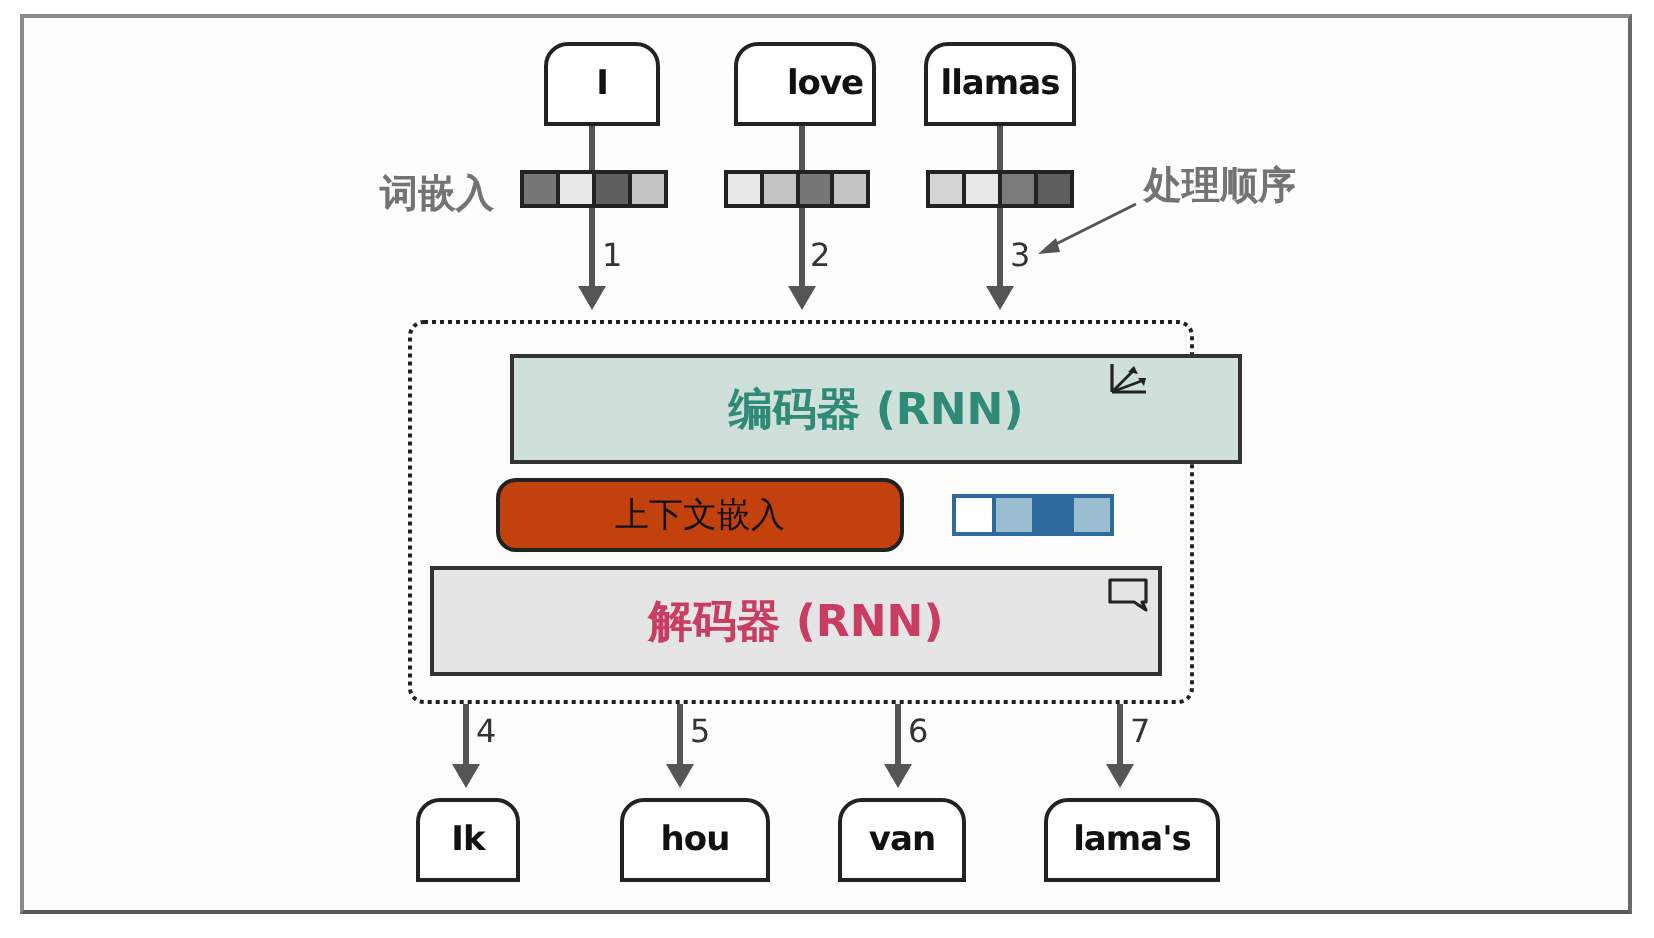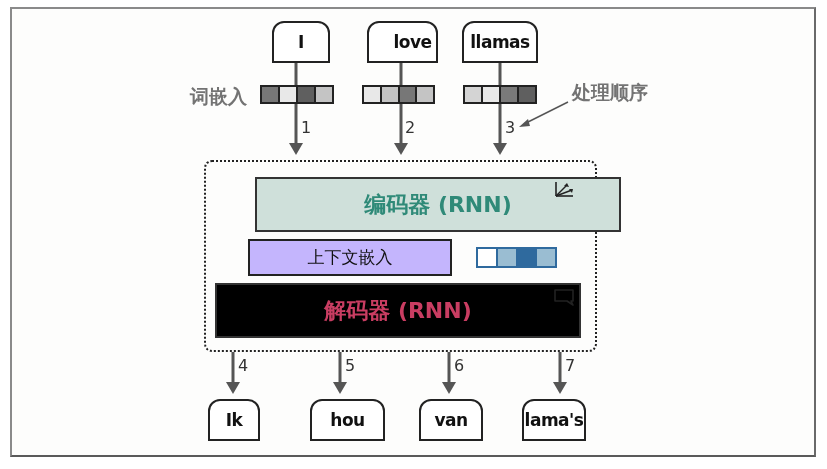--- a/index.html
+++ b/index.html
@@ -19,21 +19,21 @@
   .label-cn { position:absolute; font-size:19px; color:#737373; font-weight:bold; white-space:nowrap; }
   .num { position:absolute; font-size:16px; color:#333; }
   .dash-box { position:absolute; left:204px; top:160px; width:393px; height:192px;
               border:2.5px dotted #222; border-radius:8px; box-sizing:border-box; }
   .block { position:absolute; left:215px; width:366px; height:55px; box-sizing:border-box;
            border:2px solid #333; display:flex; align-items:center; justify-content:center;
            font-size:22px; font-weight:bold; }
   .encoder { top:177px; background:#cfe0da; color:#2f8a78;margin-left:40px; }
   .decoder { top:283px; background:#f2cdd0; color:#c93d62; }
   .pill { position:absolute; left:248px; top:239px; width:204px; height:37px; box-sizing:border-box;
-          border:2px solid #222; border-radius:0; background:#c4b5fd; display:flex;
+          border:2px solid #222; border-radius:10px; background:#c2410c; display:flex;
           align-items:center; justify-content:center; font-size:17px; color:#111; }
   .blue-strip { position:absolute; left:476px; top:247px; width:81px; height:21px; display:flex;
                 box-sizing:border-box; border:2px solid #2f6a9e; }
   .blue-strip .cell { flex:1; border-left:2px solid #2f6a9e; box-sizing:border-box; }
   .blue-strip .cell:first-child { border-left:none; }
   svg.overlay { position:absolute; left:0; top:0; }
   .corner-icon { position:absolute; }
 </style>
 </head>
 <body>
@@ -134,36 +134,36 @@
 <div class="pill">
   <span>上下文嵌入</span>
 </div>
 <div class="blue-strip">
   <div class="cell" style="background: rgb(255, 255, 255);"></div>
     <div class="cell" style="background: rgb(154, 189, 210);"></div>
     <div class="cell" style="background: rgb(47, 106, 158);"></div>
     <div class="cell" style="background: rgb(154, 189, 210);"></div>
 </div>
 
-<div class="block decoder" style="background: #000000; color: rgb(201, 61, 98);">
+<div class="block decoder" style="background: #e5e5e5; color: rgb(201, 61, 98);">
   <span>解码器 (RNN)</span>
 </div>
 <svg class="corner-icon" style="left:553px;top:288px;" width="24" height="20">
   <path d="M2,2 L20,2 L20,13 L18,13 L20,17 L14,13 L2,13 Z" fill="none" stroke="#222" stroke-width="1.6" stroke-linejoin="round"></path>
 </svg>
 
 <div class="num" style="left:238px;top:356px;">4</div>
 <div class="num" style="left:345px;top:356px;">5</div>
 <div class="num" style="left:454px;top:356px;">6</div>
 <div class="num" style="left:565px;top:356px;">7</div>
 
 <div class="token token-bottom" style="left:208px;top:399px;width:52px;">
     <span>Ik</span>
   </div>
 <div class="token token-bottom" style="left:310px;top:399px;width:75px;">
     <span>hou</span>
   </div>
 <div class="token token-bottom" style="left:419px;top:399px;width:64px;">
     <span>van</span>
   </div>
-<div class="token token-bottom" style="left:522px;top:399px;width:64px;">
+<div class="token token-bottom" style="left:522px;top:399px;width:88px;">
     <span>lama's</span>
   </div>
 
 </body></html>

